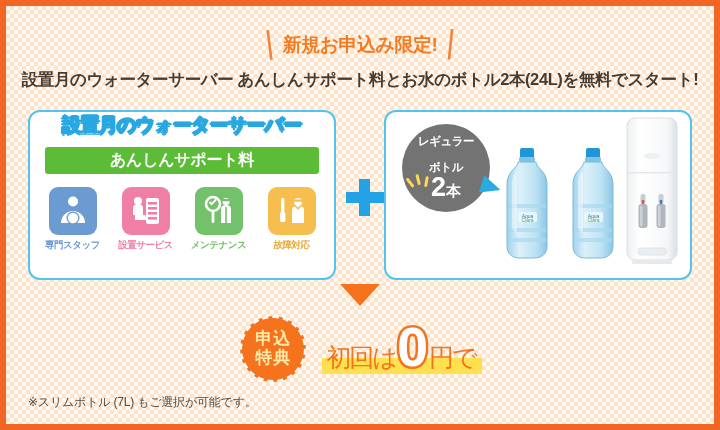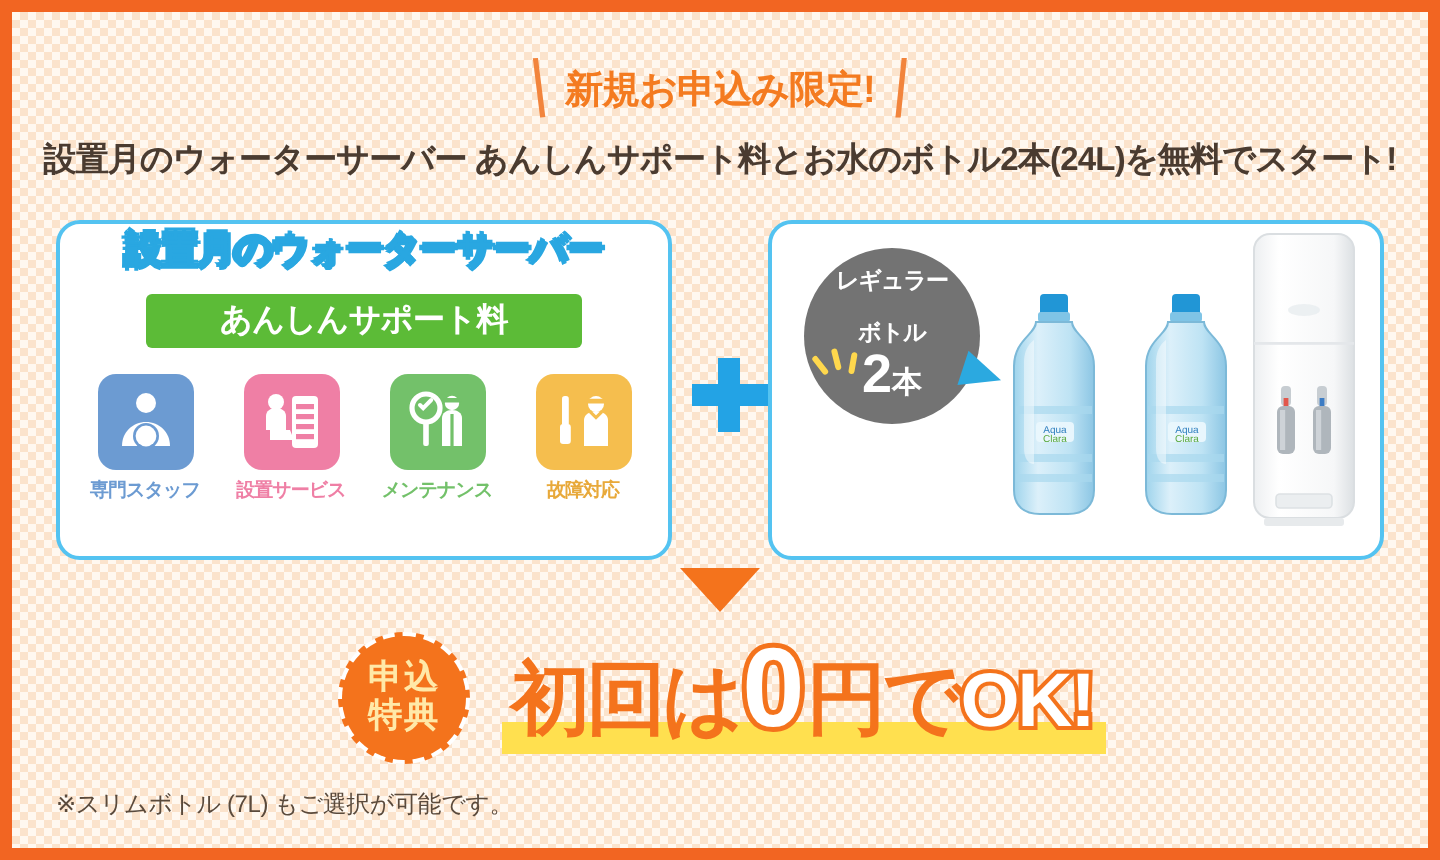--- a/index.html
+++ b/index.html
@@ -97,21 +97,21 @@
     color: #29A7E1;
     letter-spacing: -0.8px;
     -webkit-text-stroke: 2.5px #ffffff;
     paint-order: stroke fill;
     text-shadow:
        1.5px 0 0 #29A7E1, -1.5px 0 0 #29A7E1,
        0 1.5px 0 #29A7E1, 0 -1.5px 0 #29A7E1;
   }
   #support-bar {
     margin: 9px auto 0;
-    width: 218px; height: 27px;
+    width: 274px; height: 27px;
     background: #5CBB37;
     border-radius: 3px;
     display: flex; align-items: center; justify-content: center;
     color: #ffffff;
     font-size: 16px;
     font-weight: bold;
     letter-spacing: -0.3px;
   }
   #feature-row {
     margin-top: 13px;
@@ -237,21 +237,21 @@
   #offer-text::before {
     content: "";
     position: absolute;
     left: 0; right: -2px; bottom: 2px;
     height: 16px;
     background: #FFE04F;
     z-index: 0;
   }
   #offer-text > span { position: relative; z-index: 1; }
   .offer-pre, .offer-mid {
-    font-size: 40px; font-weight: bold; color: #F4731C;
+    font-size: 25px; font-weight: normal; color: #F4731C;
     letter-spacing: -2px;
   }
   .offer-zero {
     font-size: 56px; font-weight: bold; line-height: 0.9;
     color: #ffffff;
     margin: 0 1px;
     -webkit-text-stroke: 5px #F4731C;
     paint-order: stroke fill;
   }
   .offer-ok {
@@ -451,19 +451,18 @@
 
   <div id="offer-row">
     <div id="offer-badge">
       <span>申込</span>
       <span>特典</span>
     </div>
     <div id="offer-text">
       <span class="offer-pre">初回は</span>
       <span class="offer-zero">0</span>
       <span class="offer-mid">円で</span>
-      <span class="offer-ok">OK!</span>
     </div>
   </div>
 
   <div id="footnote">※スリムボトル (7L) もご選択が可能です。</div>
 
 </div>
 
 </body></html>

